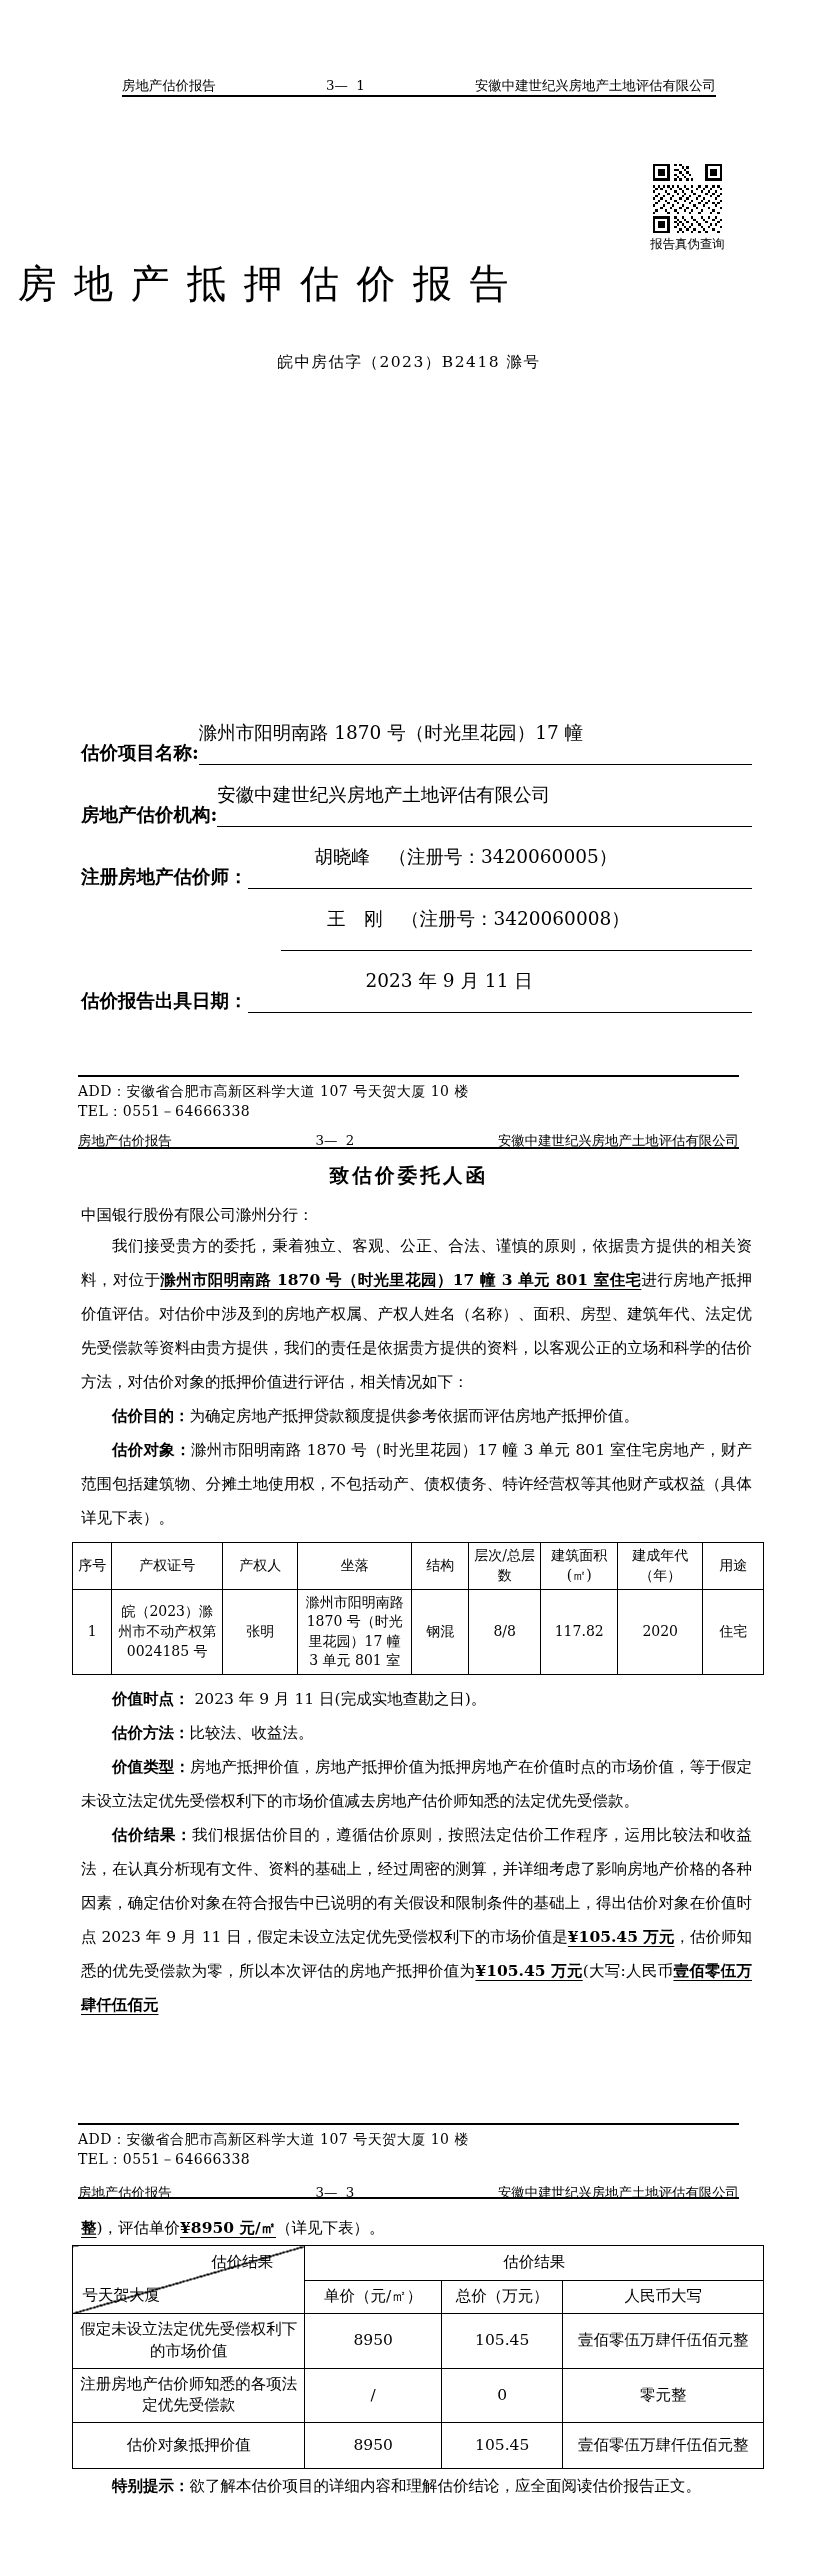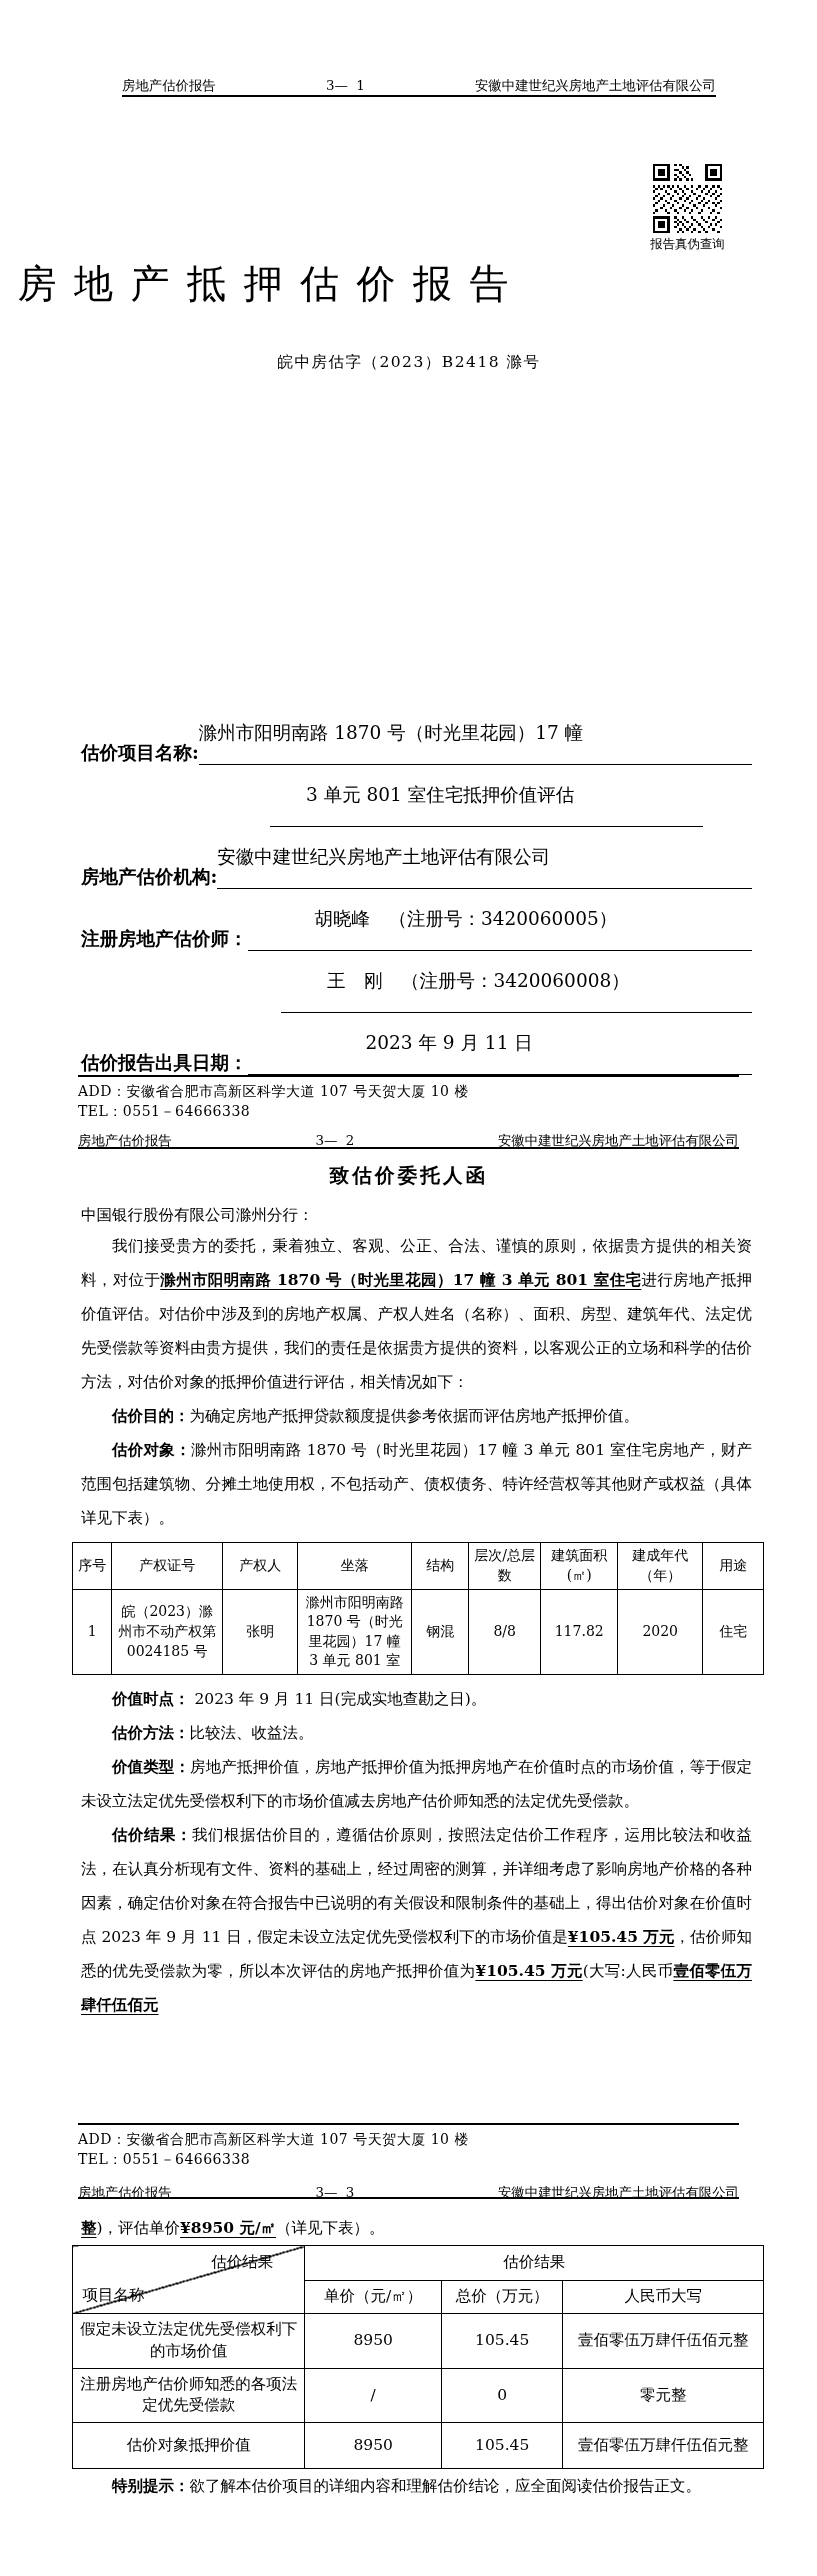--- a/index.html
+++ b/index.html
@@ -241,23 +241,20 @@
 </div>
 
 <div class="abs doc-title" style="top:257px;">房地产抵押估价报告</div>
 <div class="abs doc-sub" style="top:352px;">皖中房估字（2023）B2418 滁号</div>
 
 <div class="abs cover" style="top:720px;left:81px;width:671px;">
   <div class="cv-row r0">
     <span class="cv-label">估价项目名称:</span>
     <span class="cv-val">滁州市阳明南路 1870 号（时光里花园）17 幢</span>
   </div>
-  <div class="cv-row r1">
-    <span class="cv-val">3 单元 801 室住宅抵押价值评估</span>
-  </div>
   <div class="cv-row r3">
     <span class="cv-label">房地产估价机构:</span>
     <span class="cv-val">安徽中建世纪兴房地产土地评估有限公司</span>
   </div>
   <div class="cv-row r4">
     <span class="cv-label">注册房地产估价师：</span>
     <span class="cv-val">胡晓峰　（注册号：3420060005）</span>
   </div>
   <div class="cv-row r5">
     <span class="cv-val">王　刚　（注册号：3420060008）</span>
@@ -353,21 +350,21 @@
     <colgroup>
       <col style="width:232px">
         <col style="width:137px">
         <col style="width:121px">
         <col style="width:201px">
     </colgroup>
     <tbody>
         <tr style="height:35px;">
       <td class="diag" rowspan="2">
         <span class="tr">估价结果</span>
-        <span class="bl">项目名称</span>
+        <span class="bl">号天贺大厦</span>
       </td>
       <td colspan="3">估价结果</td>
     </tr>
     <tr style="height:32px;">
       <td>单价（元/㎡）</td>
       <td>总价（万元）</td>
       <td>人民币大写</td>
     </tr>
     <tr style="height:49px;">
       <td>假定未设立法定优先受偿权利下的市场价值</td>

